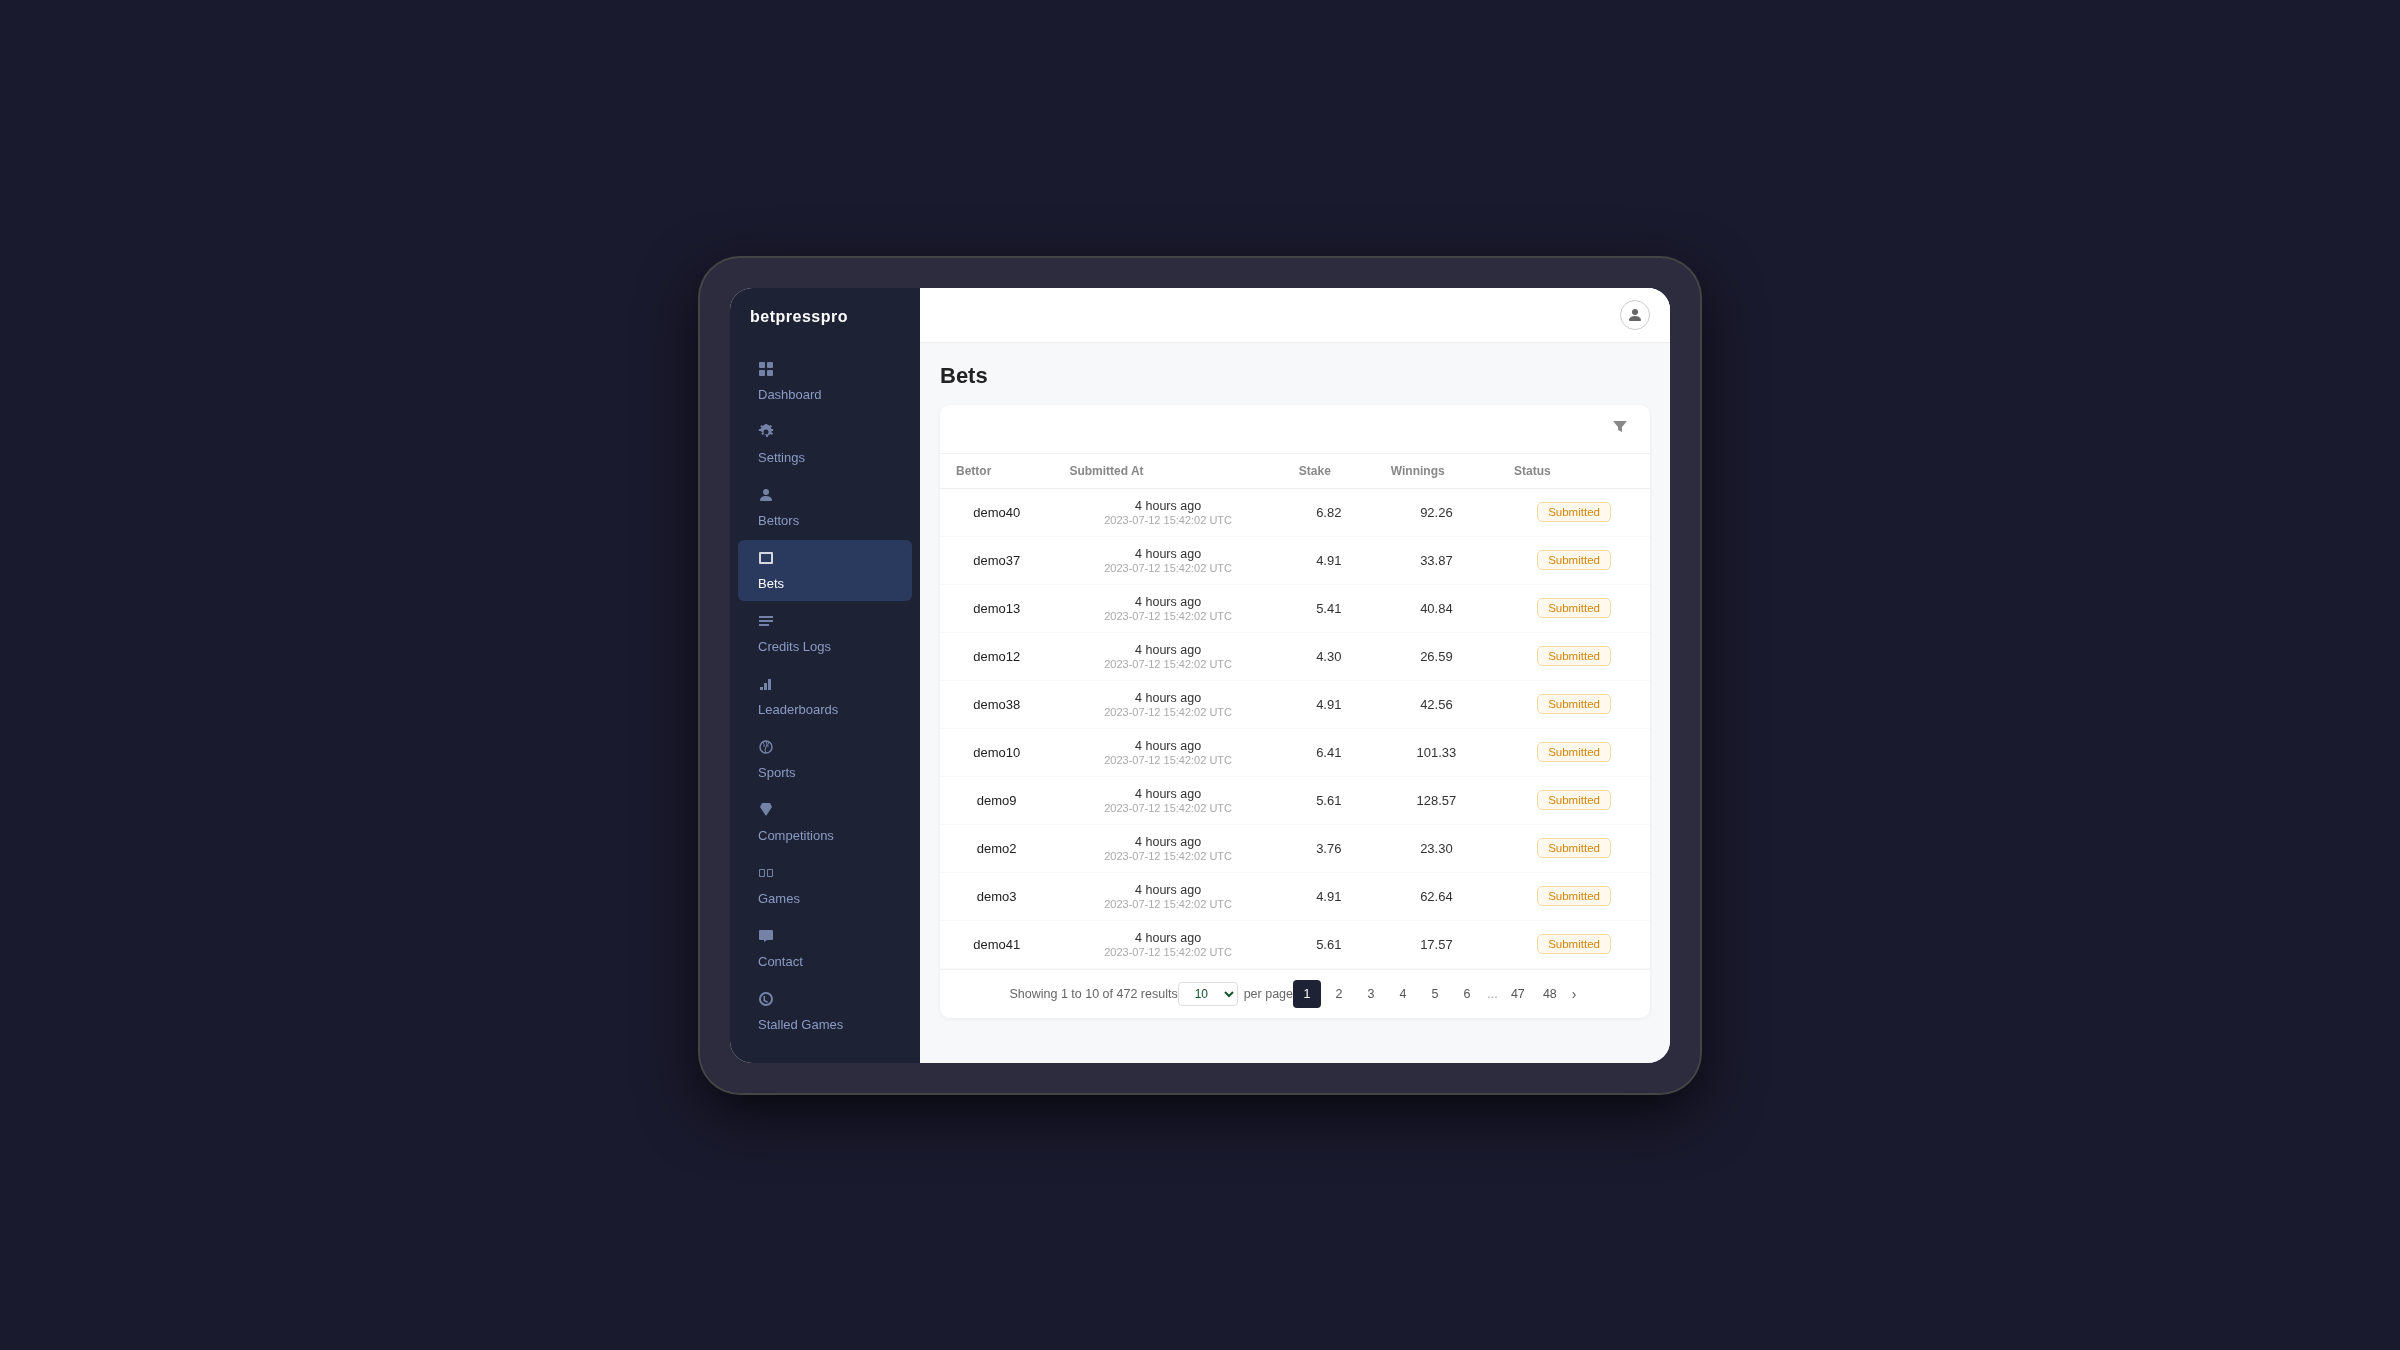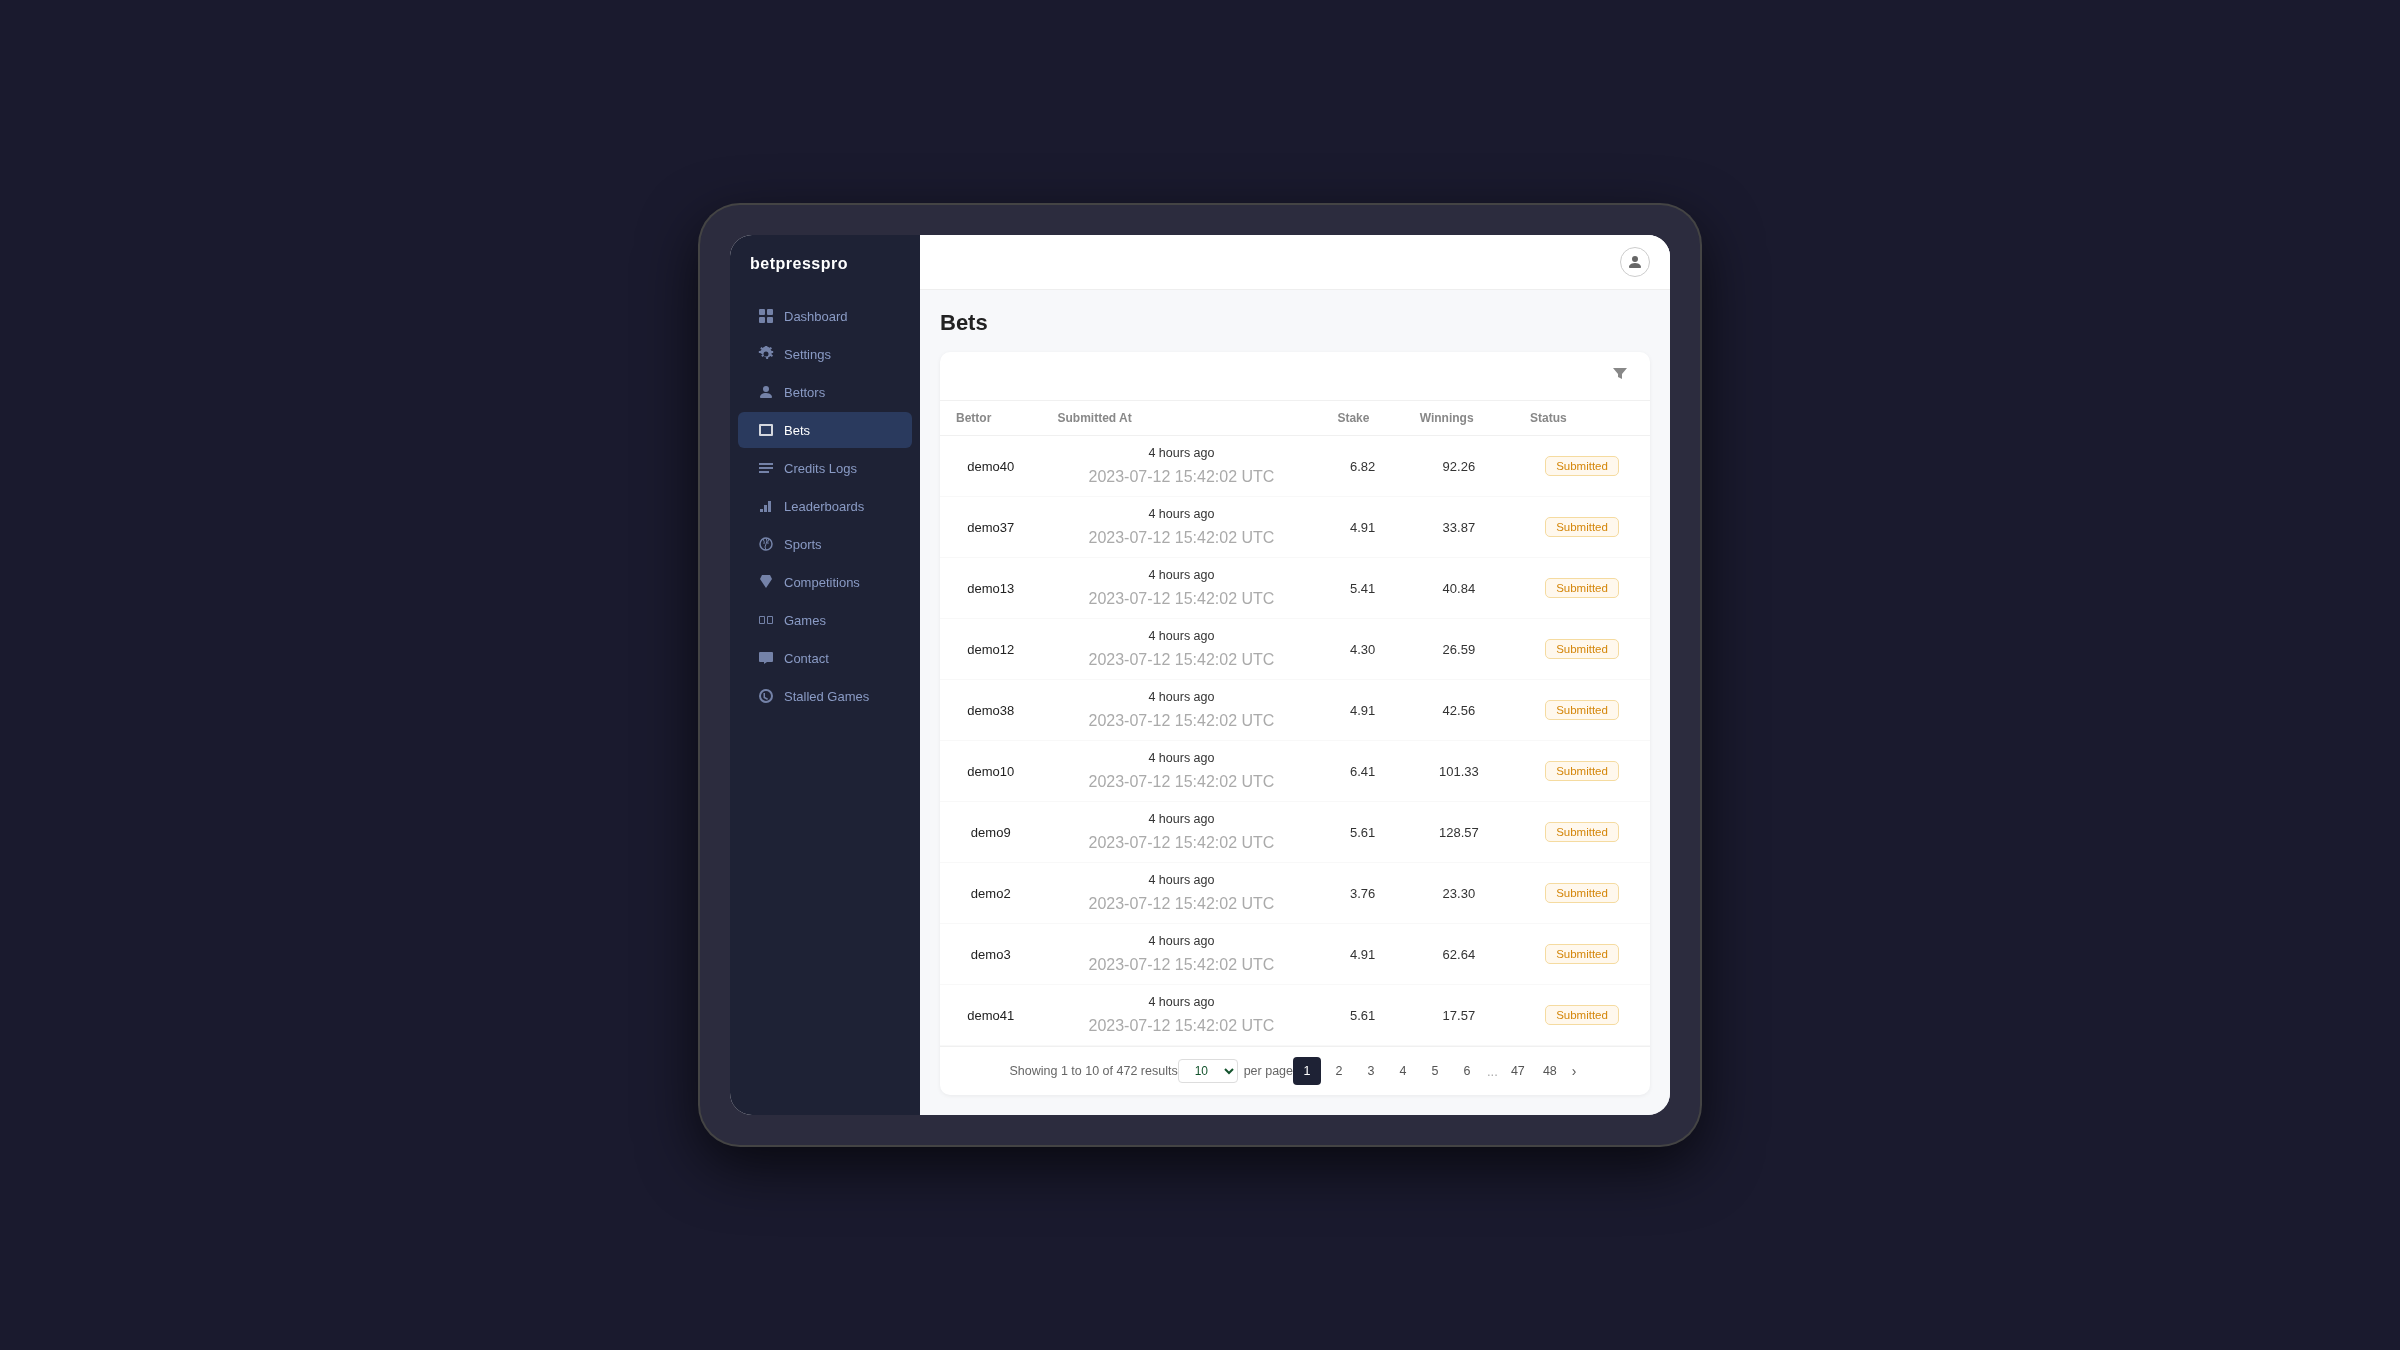--- a/index.html
+++ b/index.html
@@ -37,29 +37,29 @@
     }
     .sidebar-logo {
       color: #fff;
       font-size: 16px;
       font-weight: 700;
       padding: 0 20px 24px 20px;
       letter-spacing: 0.5px;
     }
     .sidebar-item {
       display: flex;
-      align-items: center;
       gap: 10px;
       padding: 10px 20px;
       color: #8a9bc5;
       font-size: 13px;
       cursor: pointer;
       border-radius: 6px;
       margin: 1px 8px;
       transition: background 0.15s;
+      flex-direction: column;
     }
     .sidebar-item.active {
       background: #2a3a5e;
       color: #fff;
     }
     .sidebar-icon {
       width: 16px;
       height: 16px;
       flex-shrink: 0;
       opacity: 0.8;
@@ -142,21 +142,21 @@
       border-bottom: 1px solid #f8f8f8;
     }
     tbody td {
       padding: 10px 16px;
       font-size: 13px;
       color: #333;
       text-align: center;
     }
     .bettor-name { font-weight: 500; color: #222; }
     .time-ago { color: #333; font-size: 12.5px; }
-    .timestamp { color: #aaa; font-size: 16px; margin-top: 8px; }
+    .timestamp { color: #aaa; font-size: 11px; margin-top: 1px; }
     .status-badge {
       display: inline-block;
       padding: 3px 10px;
       border-radius: 5px;
       font-size: 11.5px;
       font-weight: 500;
       background: #fff8ed;
       color: #d4860a;
       border: 1px solid #f5dba0;
     }

